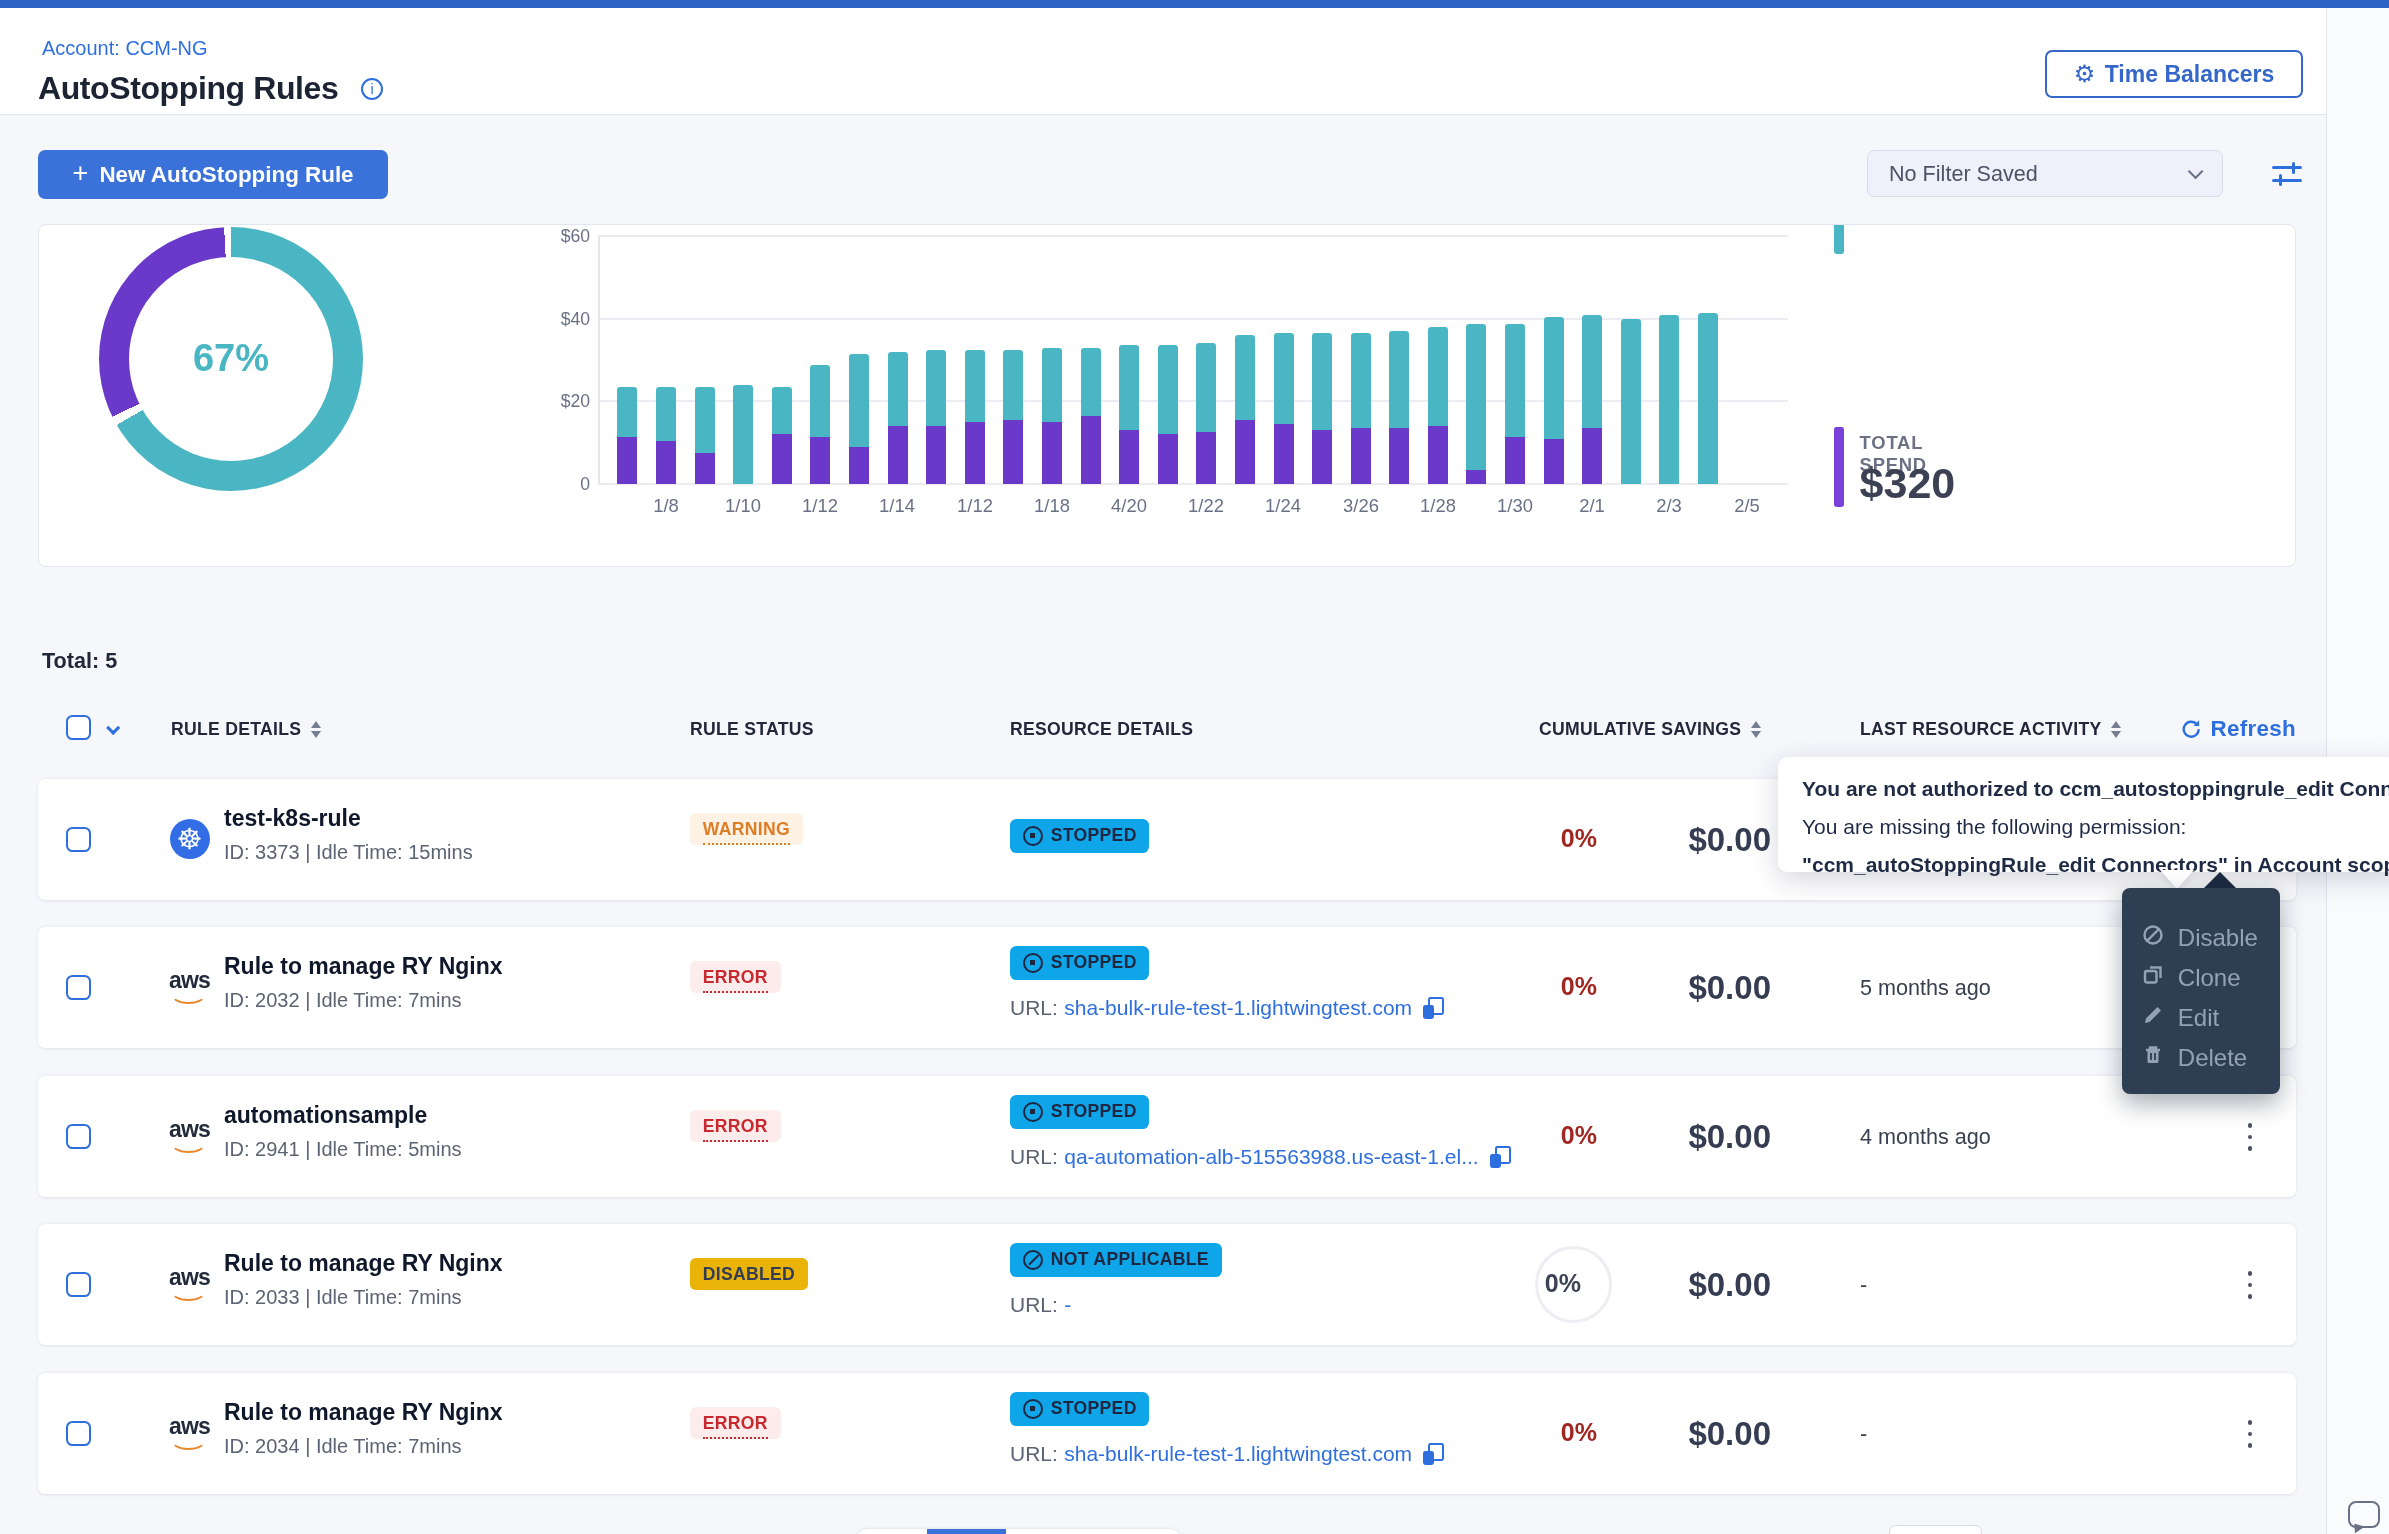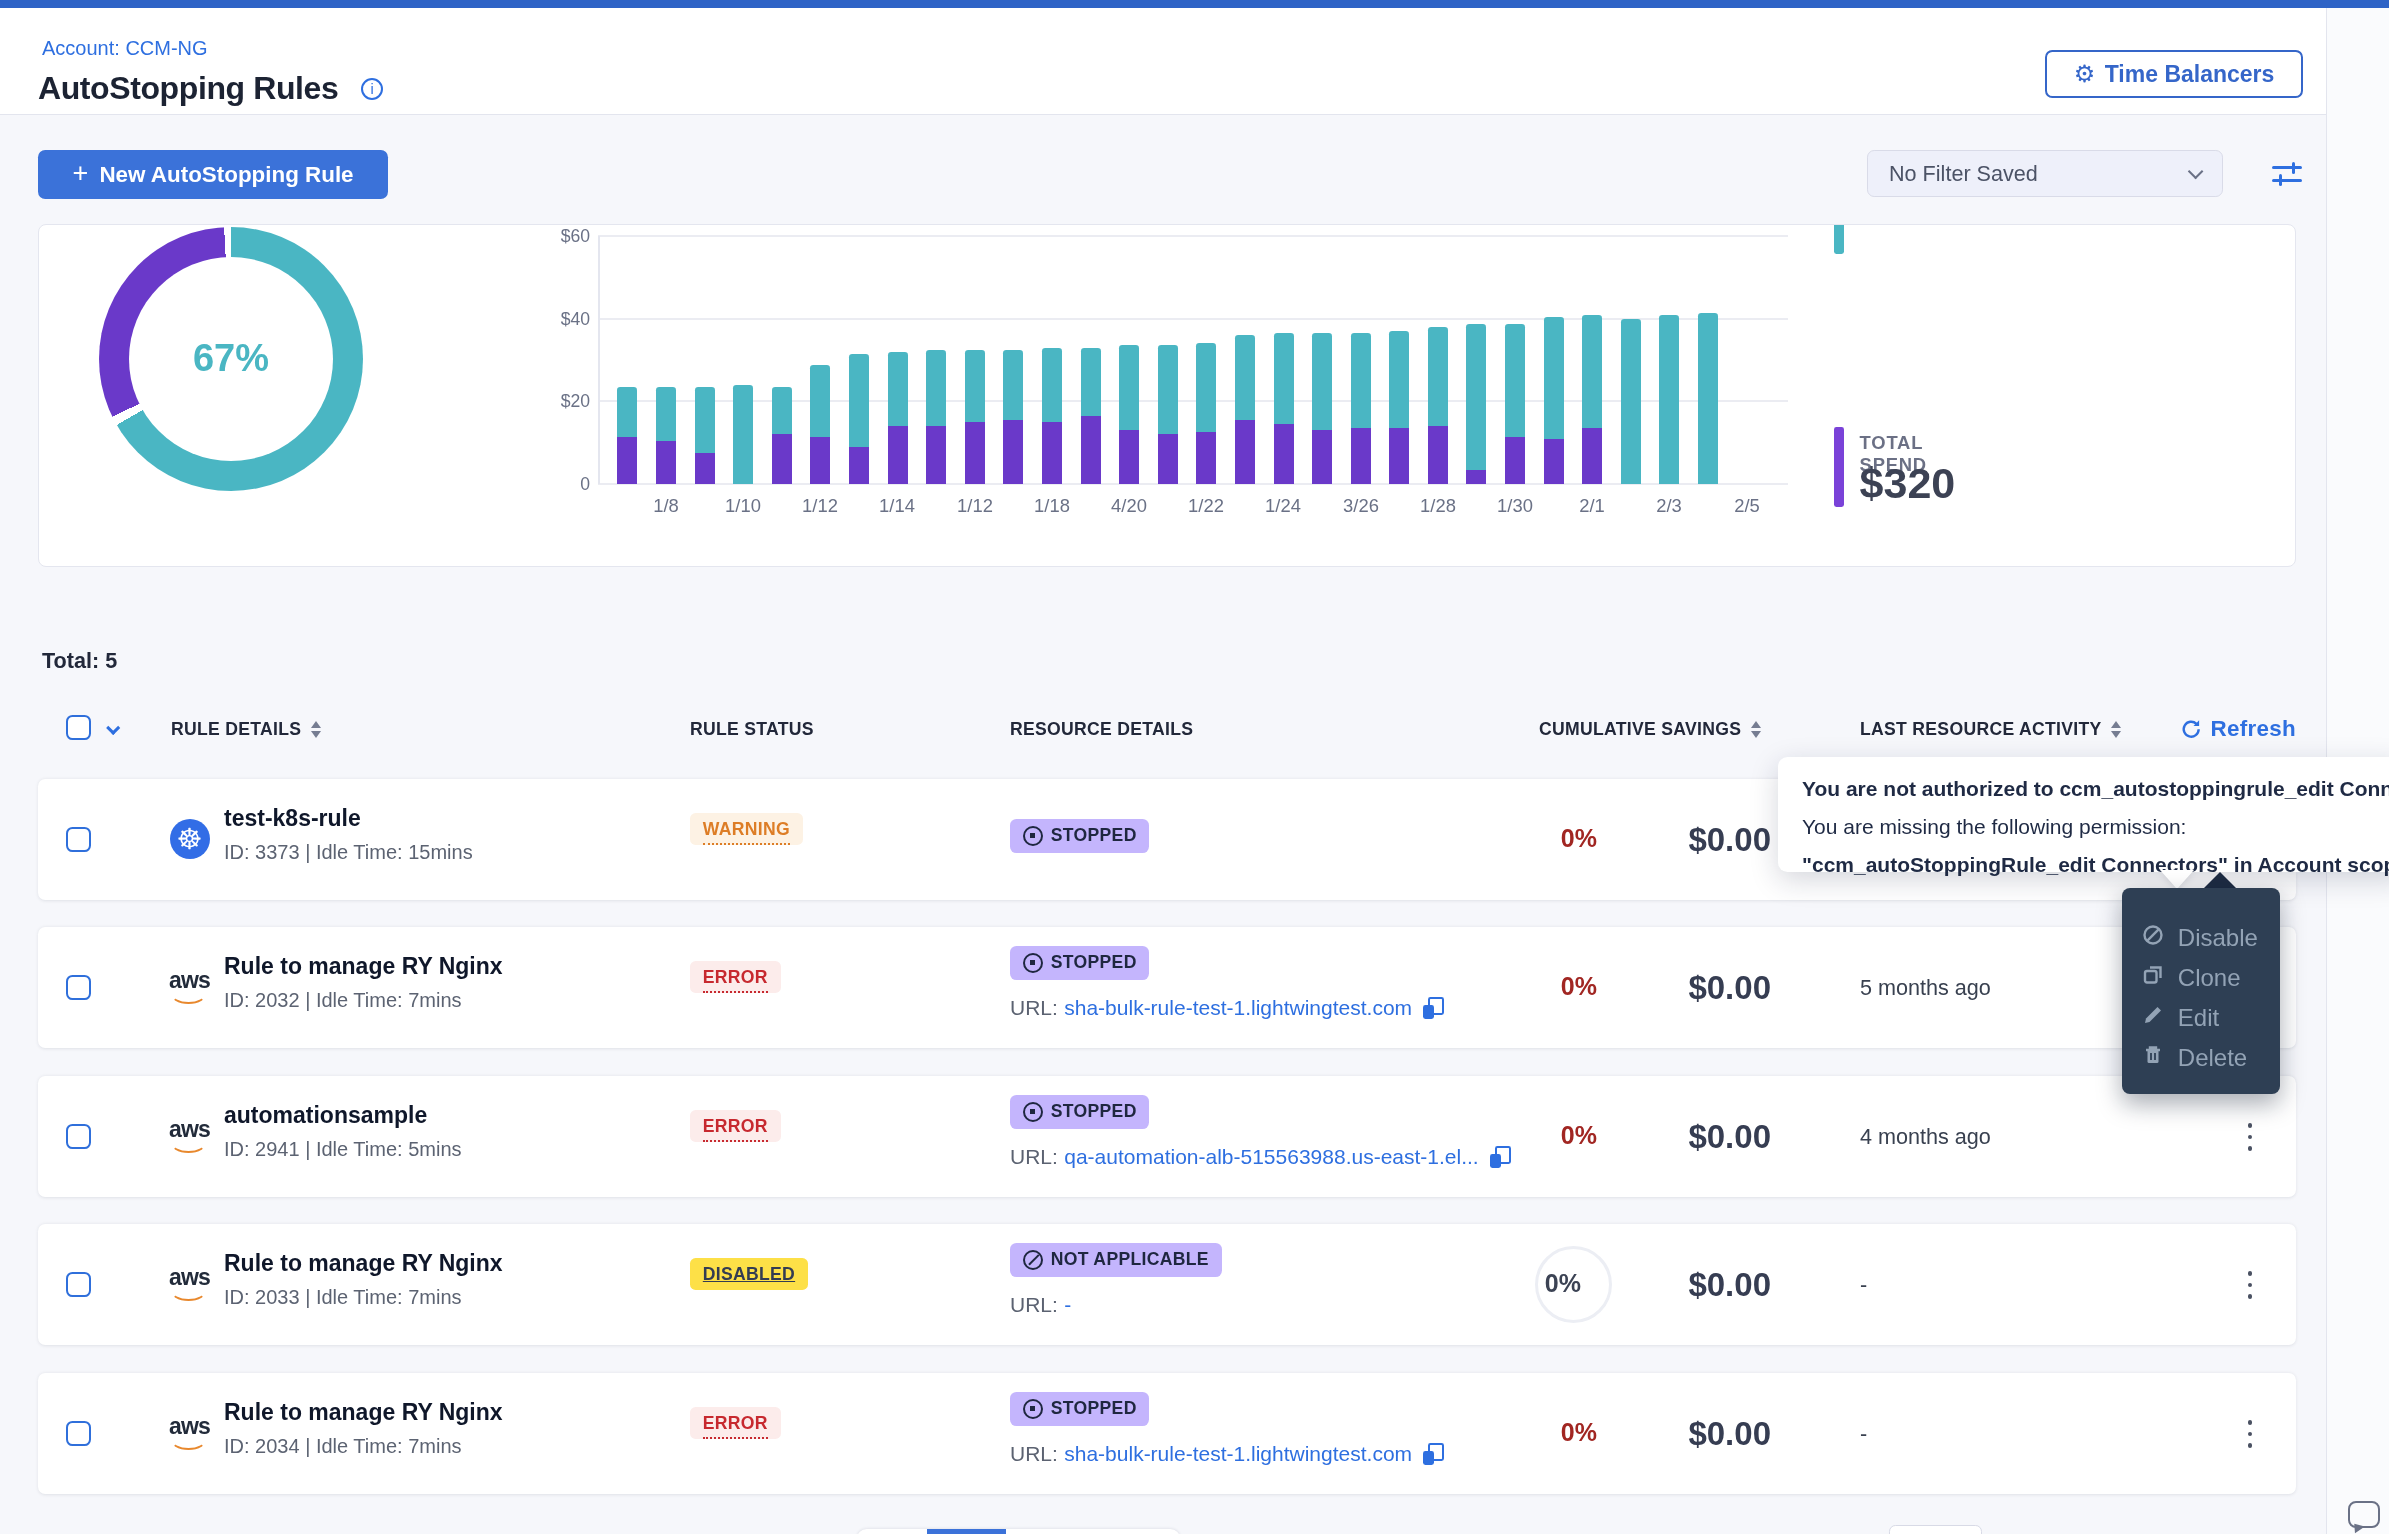--- a/index.html
+++ b/index.html
@@ -74,24 +74,24 @@
   .provider { position:absolute; left:129px; top:40px; width:45px; text-align:center; }
   .k8s-ic { display:inline-block; width:40px; height:40px; background:#326de6; border-radius:50%; color:#fff; font-size:29px; line-height:40px; text-align:center; }
   .aws-ic { display:inline-block; position:relative; width:45px; height:42px; font-size:23px; font-weight:bold; color:#222b3a; letter-spacing:-0.8px; }
   .aws-ic .smile { position:absolute; left:3.2px; top:24px; width:37px; height:12.8px; border:2.8px solid transparent; border-bottom-color:#e8882d; border-radius:0 0 19px 19px / 0 0 11.2px 11.2px; }
   .rulename { position:absolute; left:186px; top:25.6px; font-size:23px; font-weight:bold; color:#0f172a; text-decoration:none; cursor:pointer; }
   .rulemeta { position:absolute; left:186px; top:62px; font-size:20px; color:#5c6372; }
   .badge { display:inline-block; padding:6.4px 12.8px 4.8px 12.8px; border-radius:5.6px; font-size:17.6px; font-weight:bold; letter-spacing:0.3px; }
   .badge .ul { border-bottom:2.4px dotted currentColor; padding-bottom:3.2px; }
   .b-warning { background:#fdf2e4; color:#dd7d26; }
   .b-error { background:#fceceb; color:#c7292f; }
-  .b-disabled { background:#fde047; color:#333c52;text-decoration:underline; }
+  .b-disabled { background:#eab308; color:#333c52; }
   .status-badge { position:absolute; left:652px; top:34px; }
   .res-wrap { position:absolute; left:972px; top:0; }
-  .res-badge { display:inline-flex; align-items:center; gap:8px; background:#c4b5fd; color:#1f2740; border-radius:6.4px; padding:6.4px 12.8px; font-size:17.6px; font-weight:bold; letter-spacing:0.3px; }
+  .res-badge { display:inline-flex; align-items:center; gap:8px; background:#0ea5e9; color:#1f2740; border-radius:6.4px; padding:6.4px 12.8px; font-size:17.6px; font-weight:bold; letter-spacing:0.3px; }
   .icon-stop { width:20px; height:20px; border:2.4px solid #1f2740; border-radius:50%; position:relative; flex:none; }
   .icon-stop::after { content:""; position:absolute; left:4.8px; top:4.8px; width:5.6px; height:5.6px; background:#1f2740; }
   .icon-na { width:20px; height:20px; border:2.4px solid #1f2740; border-radius:50%; position:relative; flex:none; }
   .icon-na::after { content:""; position:absolute; left:8px; top:0.8px; width:2.4px; height:13.6px; background:#1f2740; transform:rotate(45deg); }
   .urlline { position:absolute; left:0; white-space:nowrap; font-size:21px; color:#5b6271; display:flex; align-items:center; gap:6.4px; }
   .urlline a { color:#2e6fe0; text-decoration:none; cursor:pointer; }
   .copy-ic { display:inline-block; position:relative; width:21px; height:22.4px; margin-left:4.8px; cursor:pointer; }
   .copy-ic::before { content:""; position:absolute; right:0; top:0; width:12px; height:14.4px; border:2.4px solid #2e6fe0; border-radius:2.4px; background:#fff; }
   .copy-ic::after { content:""; position:absolute; left:0; bottom:0; width:11.2px; height:14.4px; background:#2e6fe0; border-radius:2.4px; }
   .pct { position:absolute; left:1463px; top:45px; width:96px; text-align:right; font-size:25px; font-weight:bold; }

